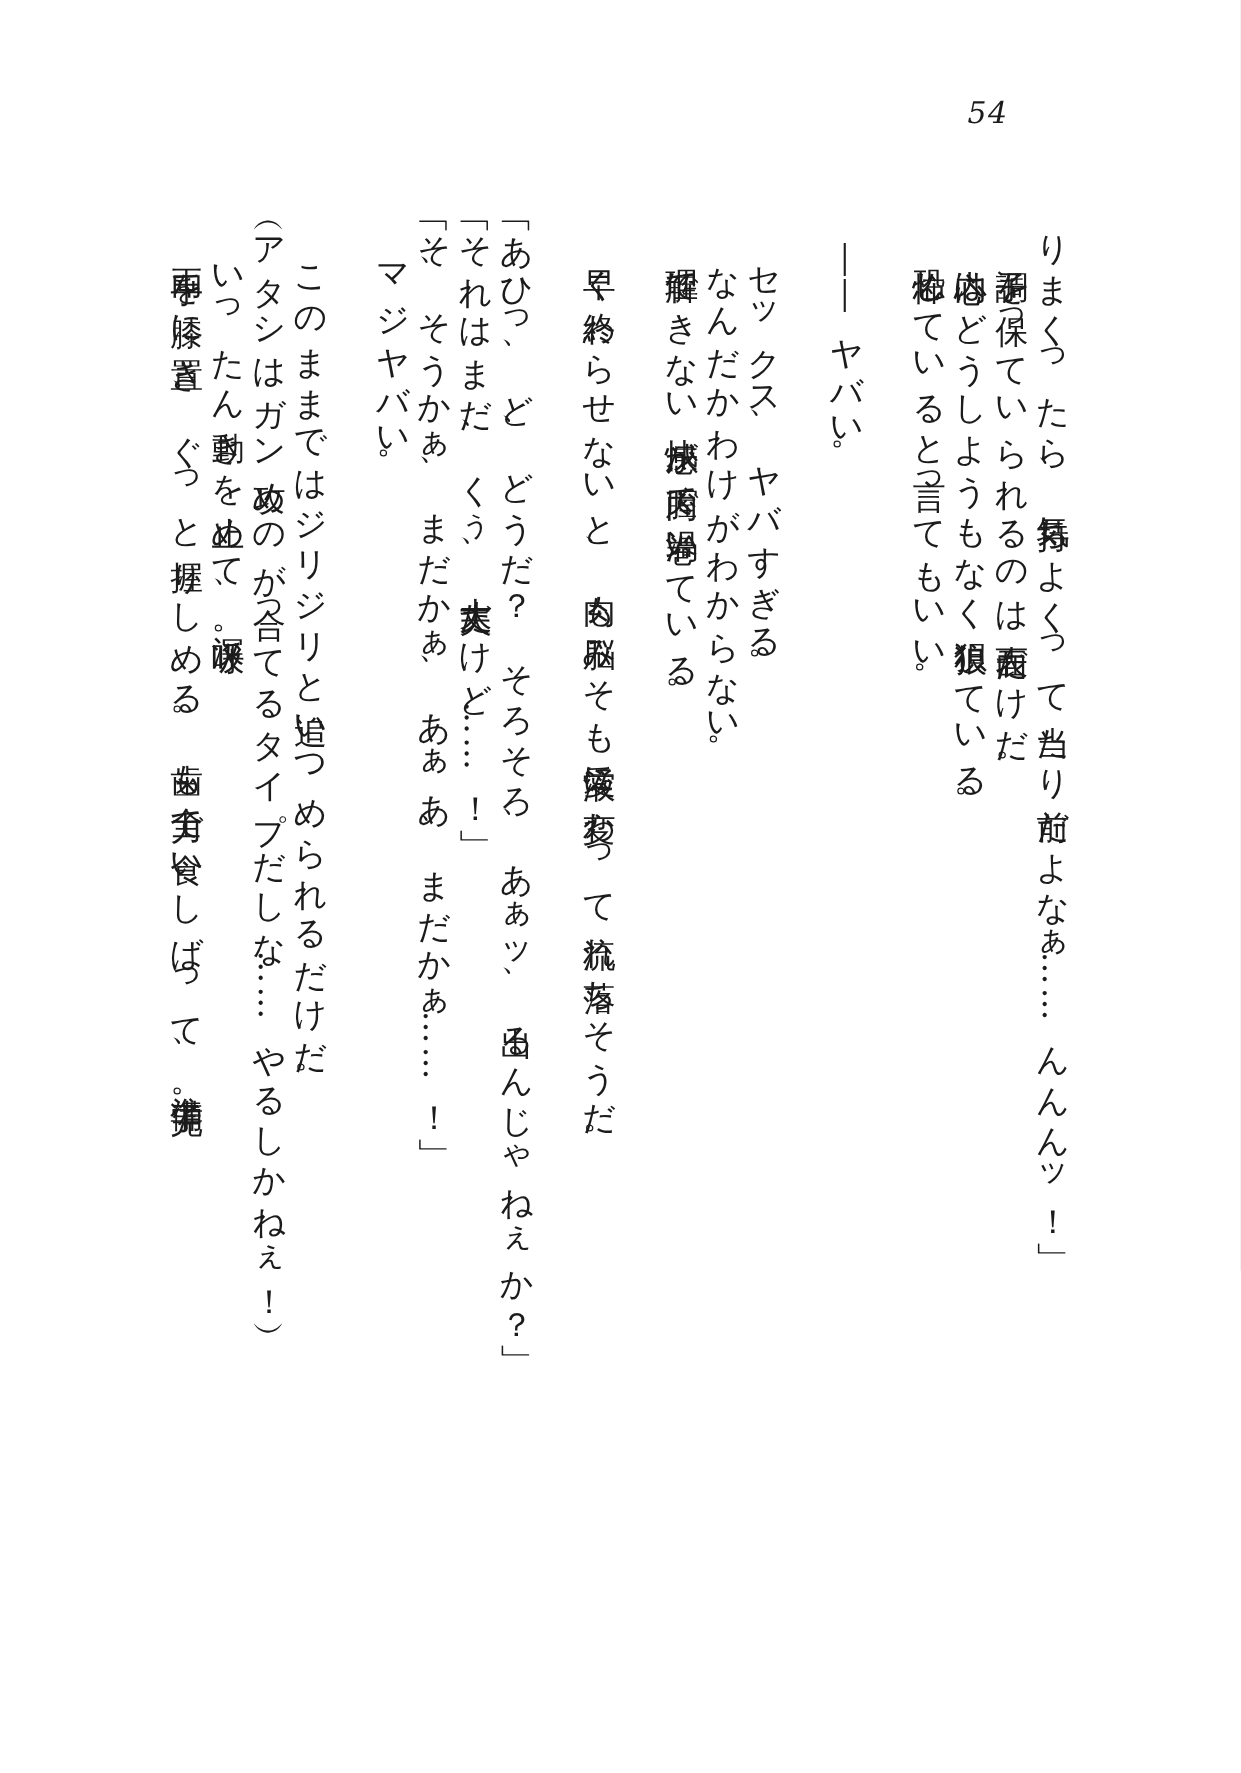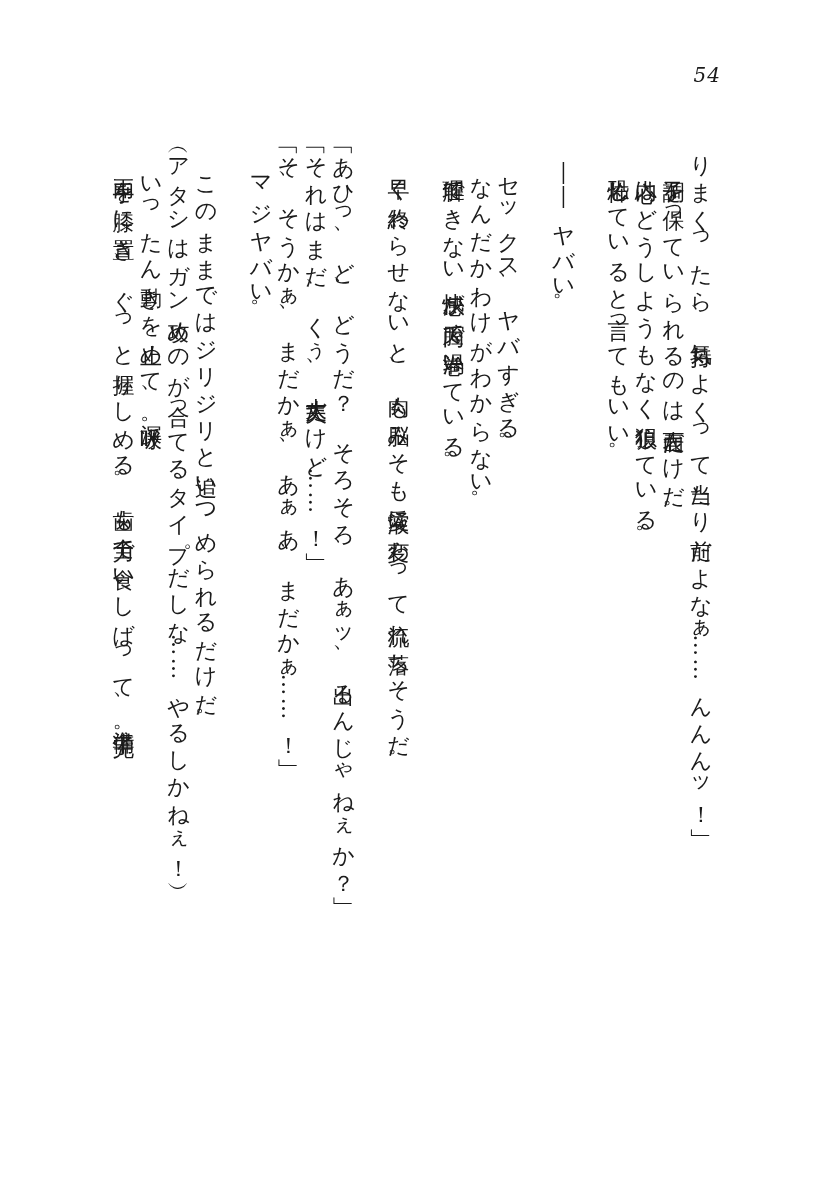--- a/index.html
+++ b/index.html
@@ -15,21 +15,21 @@
     background: #ffffff;
     color: #1b1b1b;
     font-family: "DejaVu Serif", "Liberation Serif", serif;
     overflow: hidden;
   }
   .page-number {
     position: absolute;
     top: 63px;
     left: 645px;
     width: 76px;
-    text-align: right;
+    text-align: left;
     font-size: 20px;
     font-style: italic;
     letter-spacing: 1px;
   }
   .text-block {
     position: absolute;
     top: 140px;
     right: 112px;
     height: 852px;
     writing-mode: vertical-rl;

